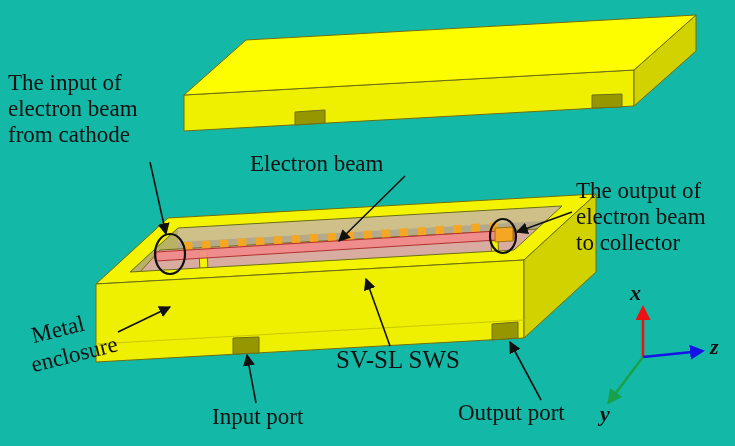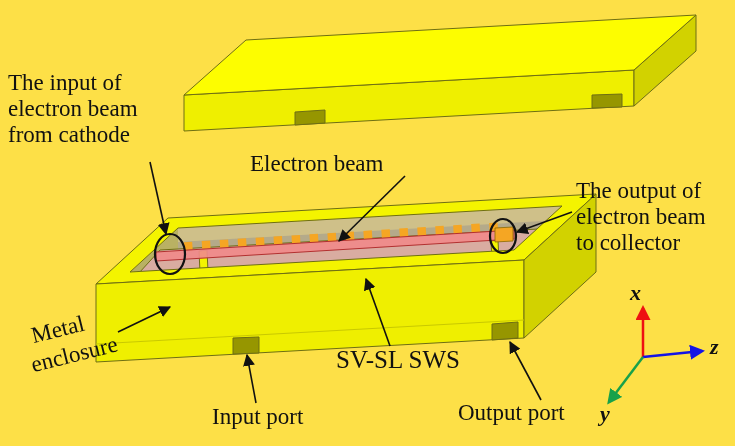--- a/index.html
+++ b/index.html
@@ -1,16 +1,16 @@
 <!DOCTYPE html>
 <html><head>
 <meta charset="utf-8">
 <style>
   html,body{margin:0;padding:0;background:#fff;}
-  .stage{position:relative;width:735px;height:446px;background:#fde047;overflow:hidden;
+  .stage{position:relative;width:735px;height:446px;background:#14b8a6;overflow:hidden;
          font-family:"Liberation Serif", serif;}
   svg{display:block}
   text{fill:#111;}
   .lbl{font-size:23px;}
   .lbl-big{font-size:25px;}
   .axis-lbl{font-size:22px;font-weight:bold;font-style:italic;}
   .metal{stroke:#6e6e14;stroke-width:1;}
   .ann{stroke:#111;stroke-width:1.6;fill:none;}
 </style>
 </head>

